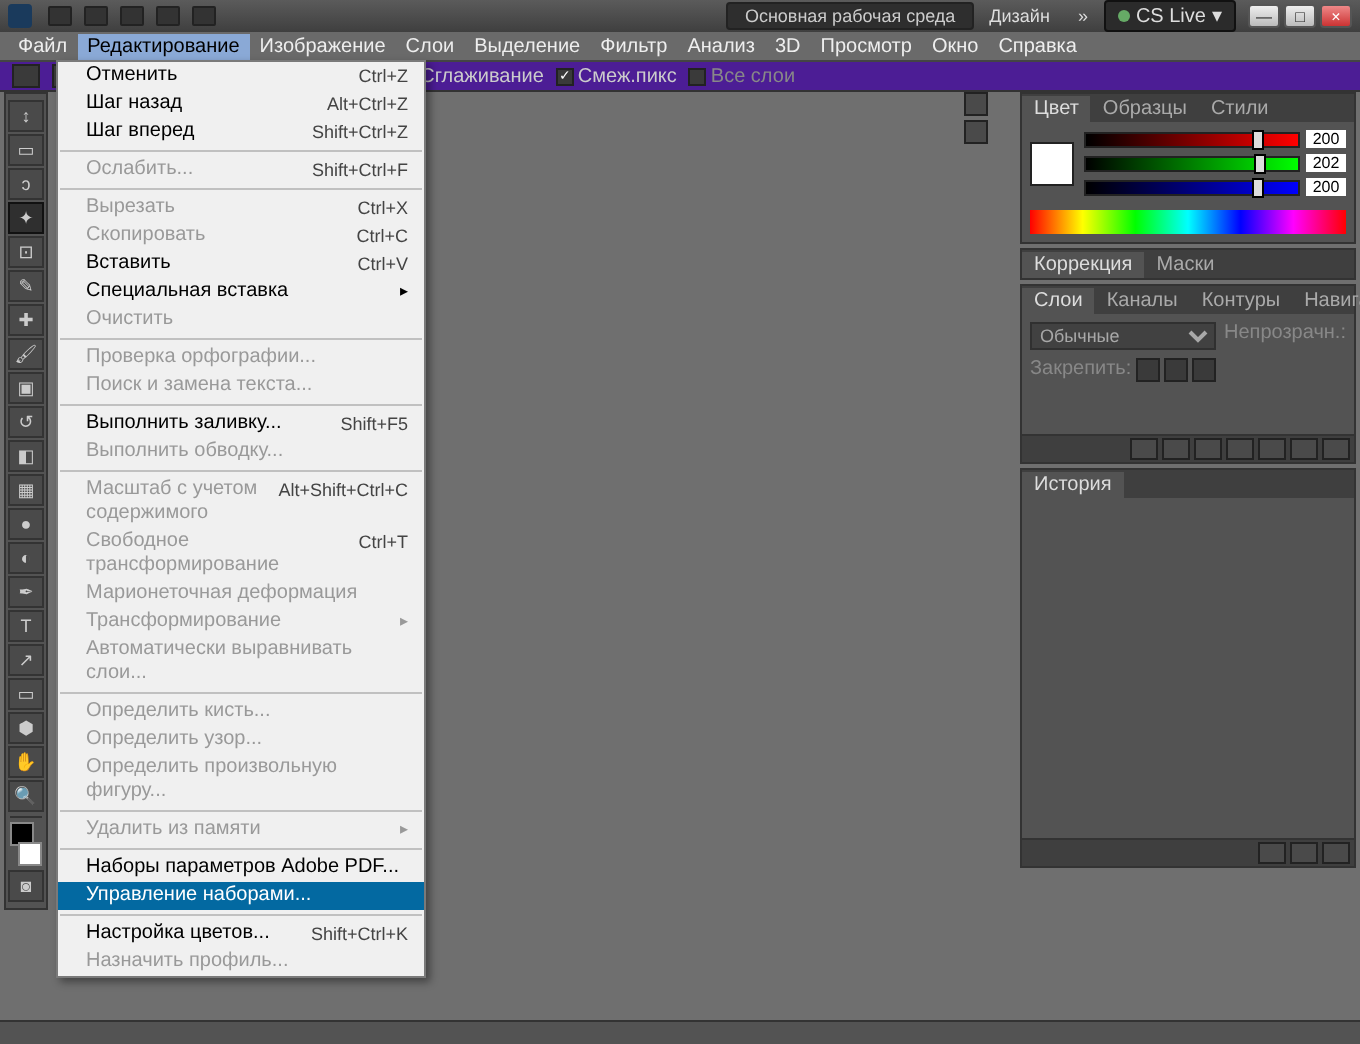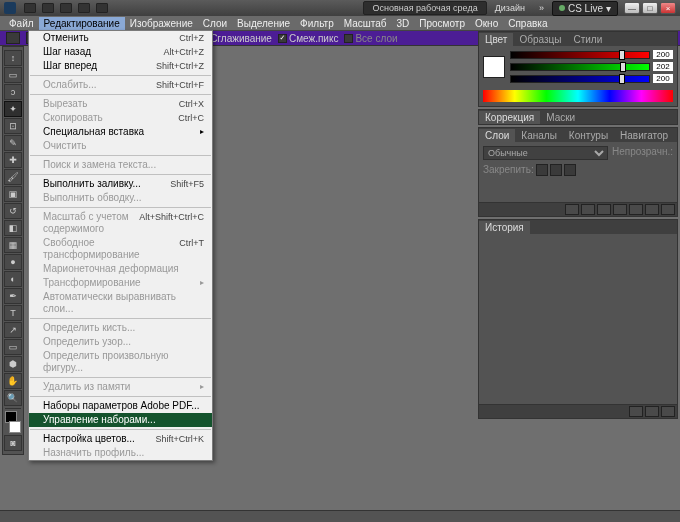--- a/index.html
+++ b/index.html
@@ -26,21 +26,21 @@
 .optbar .chk{display:flex;align-items:center;gap:2px}
 .optbar .chk .box{width:9px;height:9px;background:#3a3a3a;border:1px solid #222;display:flex;align-items:center;justify-content:center;color:#fff;font-size:7px}
 .toolbox{position:absolute;left:2px;top:46px;width:22px;background:#535353;border:1px solid #333;padding:2px 0}
 .toolbox .tool{width:18px;height:16px;margin:1px auto;background:#4a4a4a;border:1px solid #333;display:flex;align-items:center;justify-content:center;color:#ccc;font-size:9px}
 .toolbox .tool.sel{background:#2f2f2f;border:1px solid #111}
 .toolbox .sep{height:1px;background:#333;margin:2px 2px}
 .toolbox .fgbg{position:relative;height:22px;margin:2px}
 .toolbox .fgbg .fg{position:absolute;top:0;left:0;width:12px;height:12px;background:#000;border:1px solid #888}
 .toolbox .fgbg .bg{position:absolute;bottom:0;right:0;width:12px;height:12px;background:#fff;border:1px solid #888}
 .canvas{position:absolute;left:25px;top:46px;right:184px;bottom:14px;background:#6f6f6f}
-.panel-col{position:absolute;right:2px;top:31px;width:200px;display:flex;flex-direction:column;gap:2px}
+.panel-col{position:absolute;right:2px;top:46px;width:168px;display:flex;flex-direction:column;gap:2px}
 .panel{background:#535353;border:1px solid #333}
 .panel .tabs{height:14px;background:#3f3f3f;display:flex;align-items:center;font-size:9px;color:#aaa}
 .panel .tabs span{padding:1px 6px}
 .panel .tabs .on{background:#535353;color:#ddd}
 .panel .body{padding:4px;font-size:9px;color:#ccc}
 .color-panel .body{display:grid;grid-template-columns:24px 1fr 20px;gap:3px;align-items:center}
 .color-panel .swatch{width:22px;height:22px;background:#fff;border:1px solid #222;grid-row:span 3}
 .color-panel .slider{height:8px;border:1px solid #222;position:relative}
 .color-panel .slider .knob{position:absolute;top:-2px;width:6px;height:10px;background:#ddd;border:1px solid #000}
 .color-panel .s-r{background:linear-gradient(90deg,#000,#f00)}
@@ -52,21 +52,21 @@
 .layers-panel .mode{display:flex;gap:4px;margin-bottom:4px}
 .layers-panel .mode select{flex:1;background:#3a3a3a;color:#ccc;border:1px solid #222;font-size:9px}
 .layers-panel .locks{display:flex;gap:2px}
 .layers-panel .locks span{width:12px;height:12px;background:#3a3a3a;border:1px solid #222}
 .panel .footer{height:14px;background:#3f3f3f;border-top:1px solid #333;display:flex;justify-content:flex-end;gap:2px;padding:1px 2px}
 .panel .footer span{width:14px;height:11px;background:#4a4a4a;border:1px solid #222}
 .dropdown{position:absolute;left:28px;top:30px;width:185px;background:#f0f0f0;border:1px solid #7a7a7a;box-shadow:2px 2px 4px rgba(0,0,0,.4);color:#000;font-size:10px;z-index:100}
 .dropdown .item{display:flex;justify-content:space-between;padding:1px 8px 1px 14px;line-height:12px;cursor:default}
 .dropdown .item .sc{color:#444;font-size:9px}
 .dropdown .item.dis{color:#999}
-.dropdown .item.hl{background:#14532d;color:#fff}
+.dropdown .item.hl{background:#0369a1;color:#fff}
 .dropdown .item.sub::after{content:"▸";font-size:8px;margin-left:4px}
 .dropdown .sep{height:1px;background:#c0c0c0;margin:2px 1px}
 .statusbar{position:absolute;bottom:0;left:0;right:0;height:12px;background:#535353;border-top:1px solid #333}
 .mini-col{position:absolute;right:184px;top:46px;width:14px;display:flex;flex-direction:column;gap:2px}
 .mini-col span{width:12px;height:12px;background:#4a4a4a;border:1px solid #222}
 </style>
 </head>
 <body>
 
 <div class="titlebar">
@@ -94,21 +94,21 @@
   </div>
 </div>
 
 <div class="menubar" id="menubar">
     <span>Файл</span>
     <span class="active">Редактирование</span>
     <span>Изображение</span>
     <span>Слои</span>
     <span>Выделение</span>
     <span>Фильтр</span>
-    <span>Масштаб</span>
+    <span>Анализ</span>
     <span>3D</span>
     <span>Просмотр</span>
     <span>Окно</span>
     <span>Справка</span>
   </div>
 
 <div class="optbar">
   <span class="ico"></span>
   <span class="ico"></span>
   <span>ность:</span>
@@ -258,28 +258,35 @@
     </div>
     <div class="sep"></div>
     <div class="item dis">
       <span>Вырезать</span>
       <span class="sc">Ctrl+X</span>
     </div>
     <div class="item dis">
       <span>Скопировать</span>
       <span class="sc">Ctrl+C</span>
     </div>
+    <div class="item ">
+      <span>Вставить</span>
+      <span class="sc">Ctrl+V</span>
+    </div>
     <div class="item sub">
       <span>Специальная вставка</span>
     </div>
     <div class="item dis">
       <span>Очистить</span>
     </div>
     <div class="sep"></div>
     <div class="item dis">
+      <span>Проверка орфографии...</span>
+    </div>
+    <div class="item dis">
       <span>Поиск и замена текста...</span>
     </div>
     <div class="sep"></div>
     <div class="item ">
       <span>Выполнить заливку...</span>
       <span class="sc">Shift+F5</span>
     </div>
     <div class="item dis">
       <span>Выполнить обводку...</span>
     </div>

